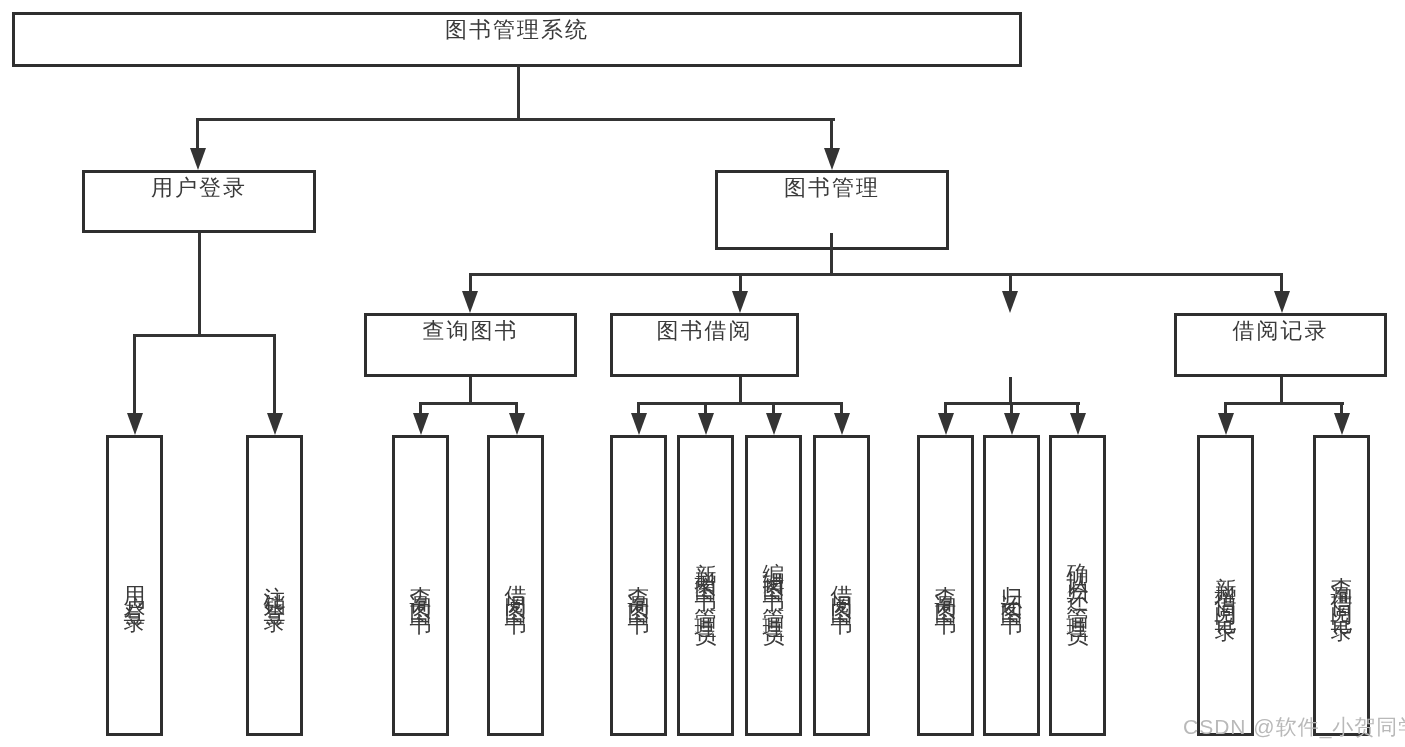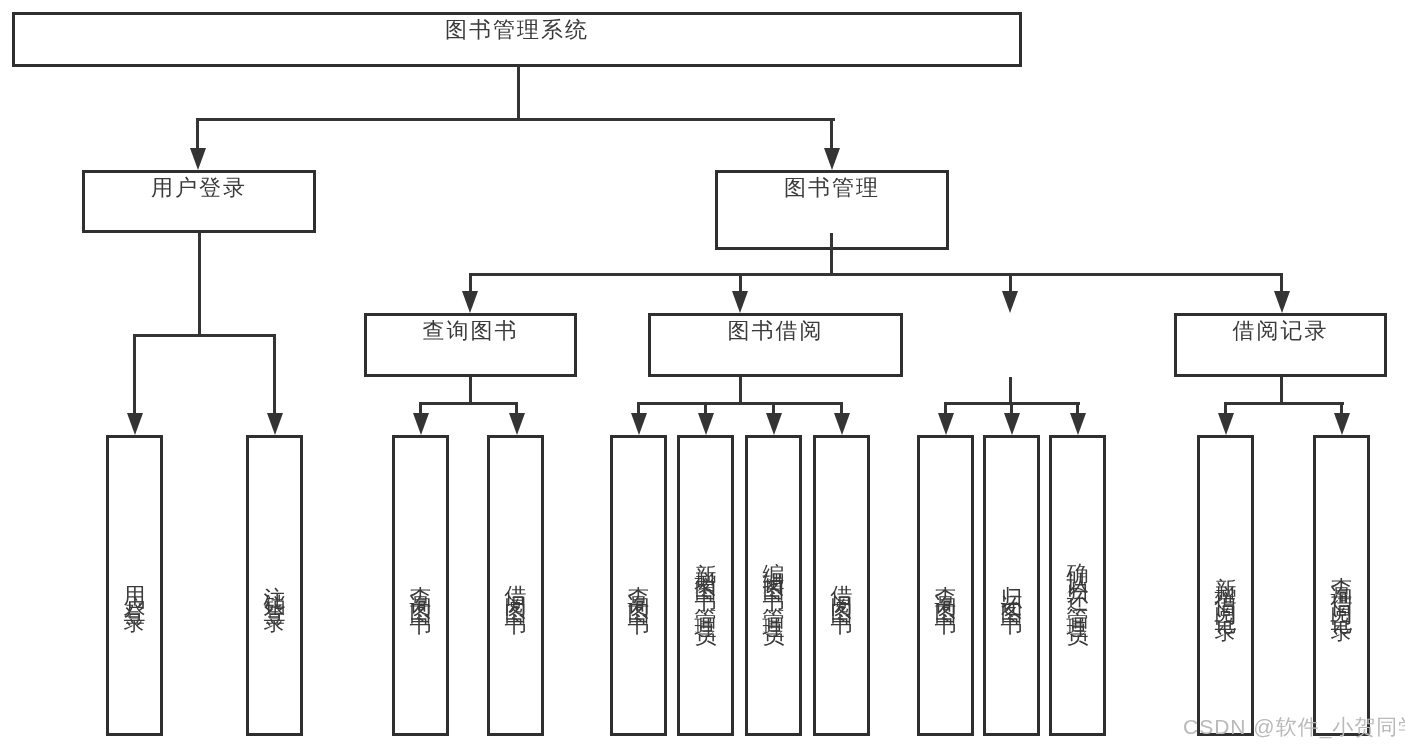--- a/index.html
+++ b/index.html
@@ -100,21 +100,21 @@
   <div class="line" style="left:739px; top:273px; width:3px; height:19px;"></div>
   <div class="arrow" style="left:732px; top:291px;"></div>
   <div class="line" style="left:1009px; top:273px; width:3px; height:19px;"></div>
   <div class="arrow" style="left:1002px; top:291px;"></div>
   <div class="line" style="left:1280px; top:273px; width:3px; height:19px;"></div>
   <div class="arrow" style="left:1274px; top:291px;"></div>
 
   <div class="hbox" style="left:364px; top:313px; width:213px; height:64px;">
     <span>查询图书</span>
   </div>
-  <div class="hbox" style="left:648px; top:313px; width:255px; height:64px;">
+  <div class="hbox" style="left:610px; top:313px; width:189px; height:64px;">
     <span>图书借阅</span>
   </div>
   <div class="hbox" style="left:1174px; top:313px; width:213px; height:64px;">
     <span>借阅记录</span>
   </div>
 
   <div class="line" style="left:469px; top:377px; width:3px; height:28px;"></div>
   <div class="line" style="left:419px; top:402px; width:99px; height:3px;"></div>
   <div class="line" style="left:419px; top:402px; width:3px; height:13px;"></div>
   <div class="arrow" style="left:413px; top:413px;"></div>

